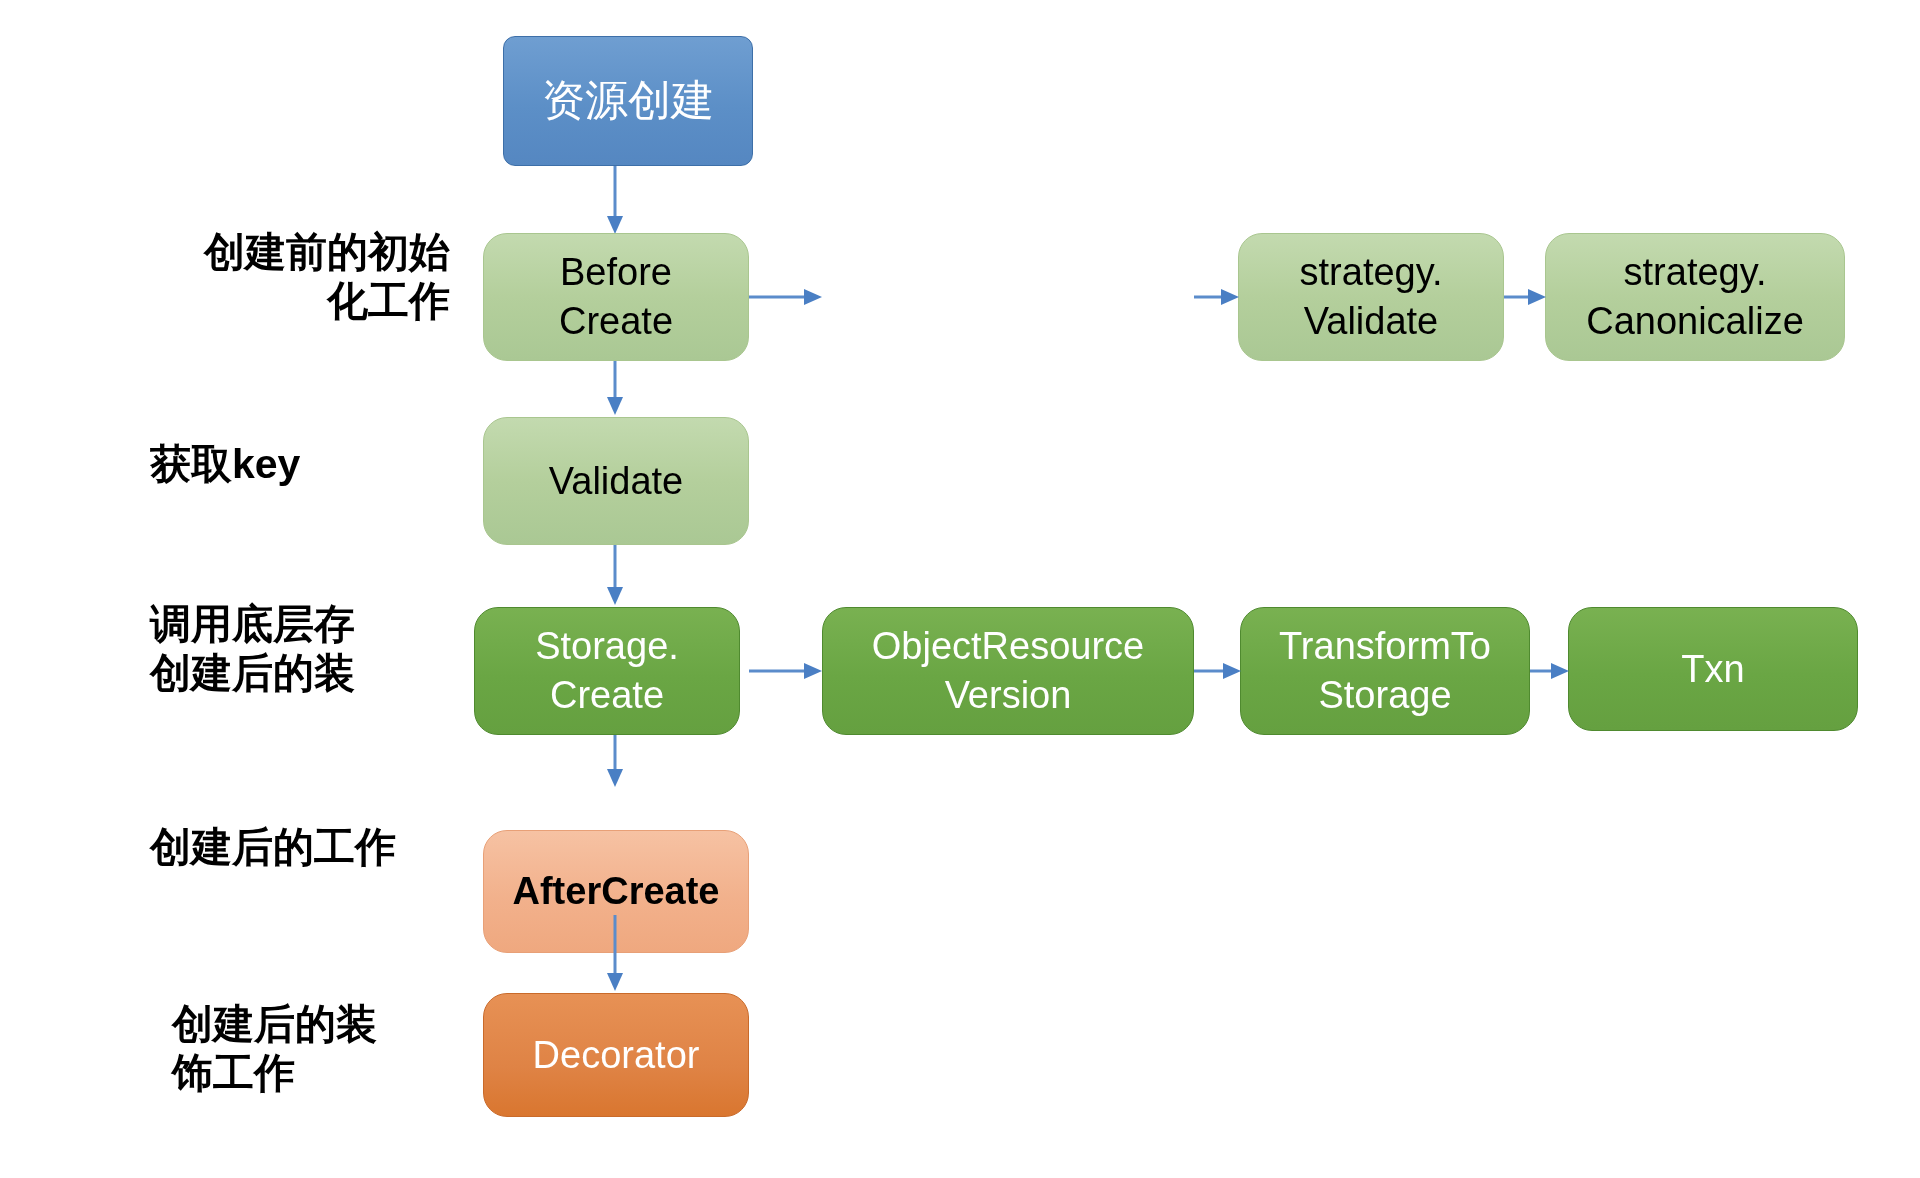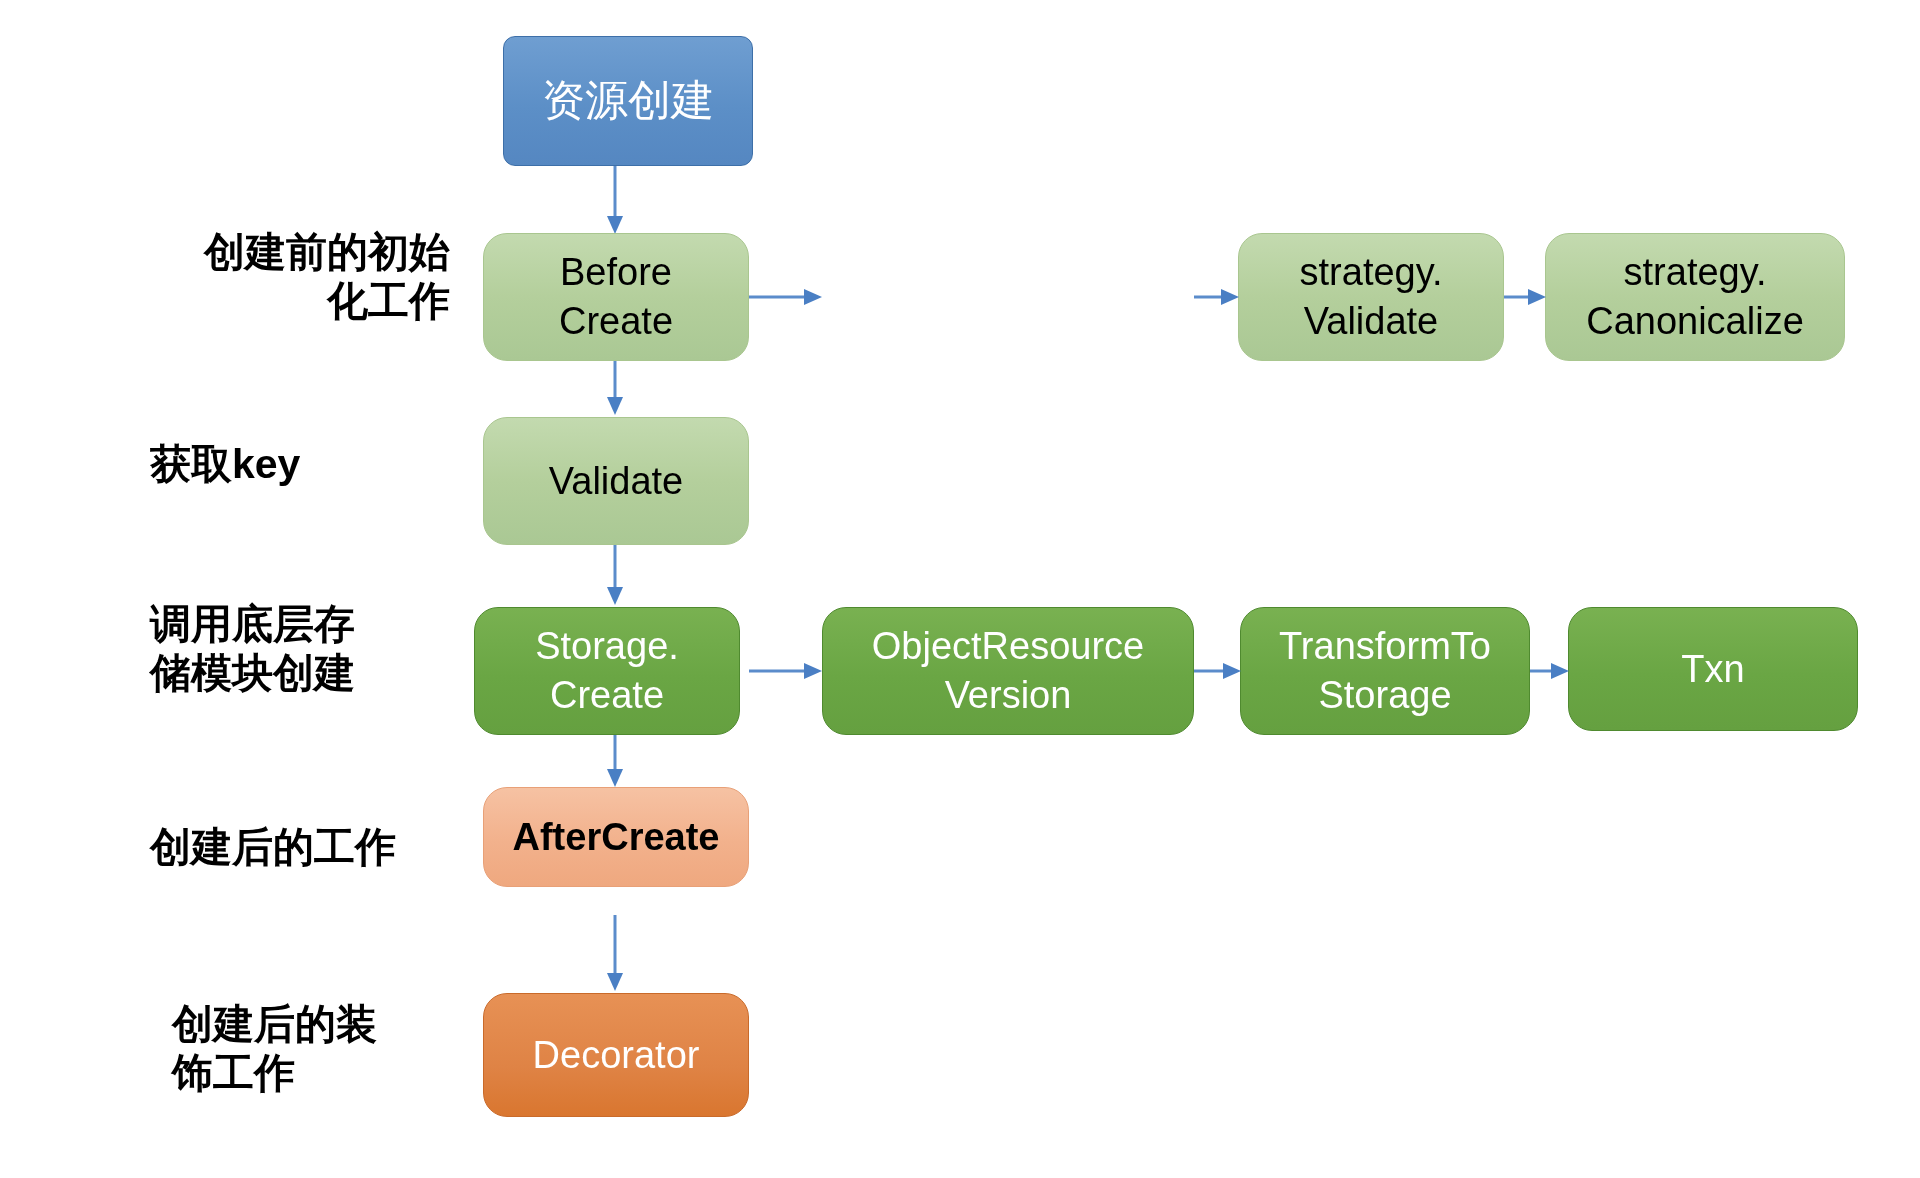--- a/index.html
+++ b/index.html
@@ -95,21 +95,21 @@
 <body>
 
 <div id="canvas">
 
   <div class="row-label" style="left:150px; top:228px; width:300px;text-align:right;">创建前的初始
 化工作</div>
 
   <div class="row-label" style="left:150px; top:440px; width:300px;">获取key</div>
 
   <div class="row-label" style="left:150px; top:600px; width:300px;">调用底层存
-储模块创建</div>
+创建后的装</div>
 
   <div class="row-label" style="left:150px; top:823px; width:340px;">创建后的工作</div>
 
   <div class="row-label" style="left:150px; top:1000px; width:300px;margin-left:22px;">创建后的装
 饰工作</div>
 
   <div class="node blue" style="left:503px; top:36px; width:250px; height:130px;">资源创建</div>
 
   <svg class="conn" style="left:604px; top:166px; width:24px; height:70px;">
     <line x1="11" y1="0" x2="11" y2="52"></line>
@@ -177,21 +177,21 @@
   <svg class="conn" style="left:1530px; top:659px; width:40px; height:24px;">
     <line x1="0" y1="12" x2="22" y2="12"></line>
     <polygon points="39,12 21,4 21,20"></polygon>
   </svg>
 
   <svg class="conn" style="left:604px; top:735px; width:24px; height:54px;">
     <line x1="11" y1="0" x2="11" y2="36"></line>
     <polygon points="11,52 3,34 19,34"></polygon>
   </svg>
 
-  <div class="node salmon" style="left:483px; top:787px; width:266px; height:100px;">AfterCreate</div>
+  <div class="node salmon" style="left:483px; top:830px; width:266px; height:123px;">AfterCreate</div>
 
   <svg class="conn" style="left:604px; top:915px; width:24px; height:78px;">
     <line x1="11" y1="0" x2="11" y2="60"></line>
     <polygon points="11,76 3,58 19,58"></polygon>
   </svg>
 
   <div class="node orange" style="left:483px; top:993px; width:266px; height:124px;">Decorator</div>
 
 </div>
 

